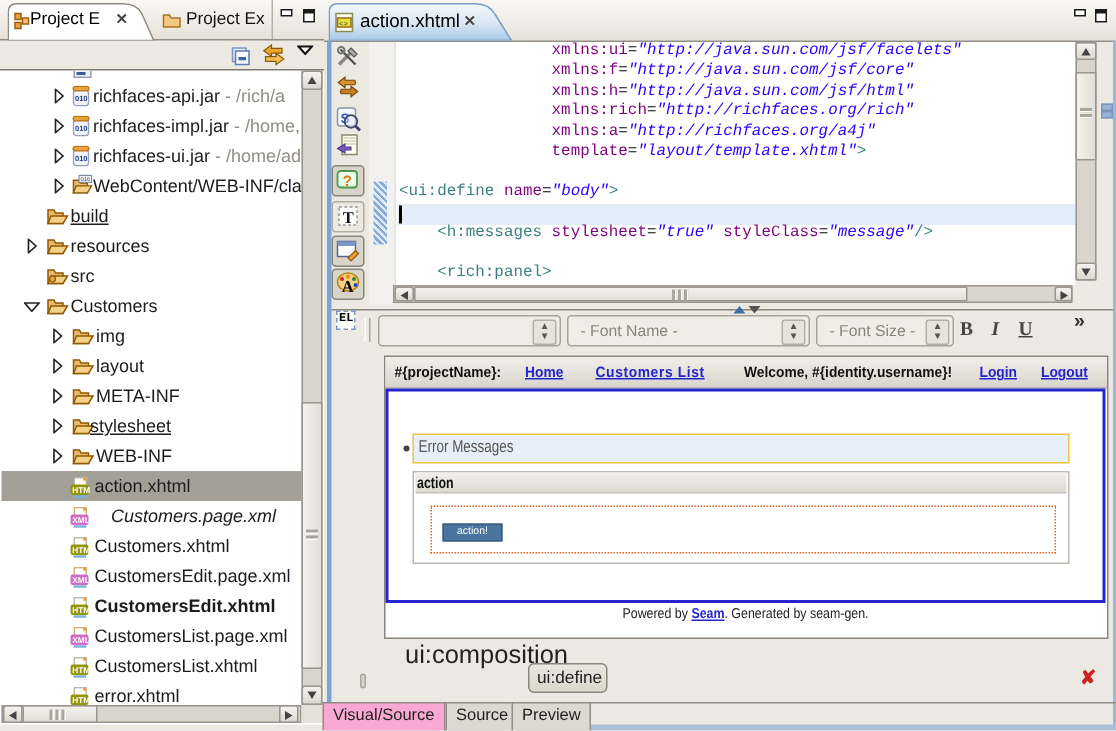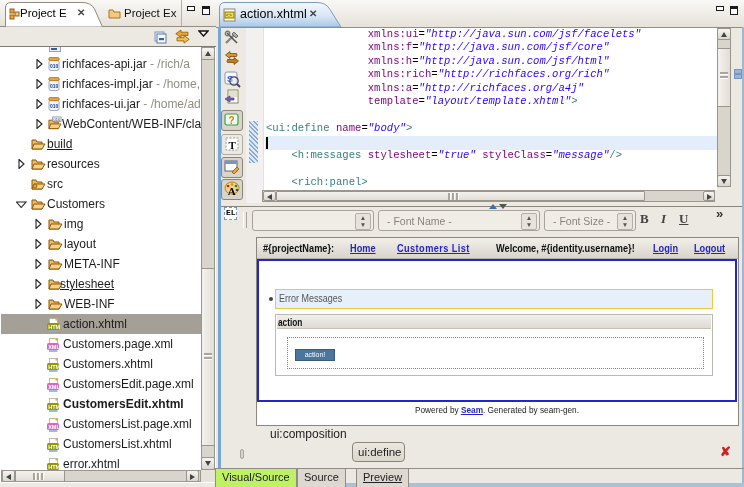--- a/index.html
+++ b/index.html
@@ -178,21 +178,21 @@
 <rect x="3" y="12.2" width="8.5" height="1.6" fill="#7ab0dc"></rect>
   </svg>
 <div class="abs tree-label" style="left:63px;top:317.0px;">action.xhtml</div>
 <svg class="abs" style="left:46px;top:338.0px" width="14" height="14" viewBox="0 0 14 14">
 <rect x="3.5" y="0.5" width="8" height="6" fill="#fff" stroke="#c8a860" stroke-width="0.8"></rect>
 <rect x="9.5" y="0.5" width="2" height="2" fill="#f0a030"></rect>
 <rect x="1" y="5" width="12" height="7" rx="1.5" fill="#cf6cc6"></rect>
 <text x="2.2" y="10.8" font-size="5.5" font-weight="bold" fill="#fff">XML</text>
 <rect x="3" y="12.2" width="8.5" height="1.6" fill="#7ab0dc"></rect>
   </svg>
-<div class="abs tree-label" style="left:63px;top:337.0px;">Customers.page.xml</div>
+<div class="abs tree-label" style="left:74px;top:337.0px;font-style:italic;">Customers.page.xml</div>
 <svg class="abs" style="left:46px;top:358.0px" width="14" height="14" viewBox="0 0 14 14">
 <rect x="3.5" y="0.5" width="8" height="6" fill="#fff" stroke="#b0b0a0" stroke-width="0.8"></rect>
 <rect x="9.5" y="0.5" width="2" height="2" fill="#f0a030"></rect>
 <rect x="1" y="5" width="12" height="7" rx="1.5" fill="#95950a"></rect>
 <text x="2.2" y="10.8" font-size="5.5" font-weight="bold" fill="#fff">HTM</text>
 <rect x="3" y="12.2" width="8.5" height="1.6" fill="#7ab0dc"></rect>
   </svg>
 <div class="abs tree-label" style="left:63px;top:357.0px;">Customers.xhtml</div>
 <svg class="abs" style="left:46px;top:378.0px" width="14" height="14" viewBox="0 0 14 14">
 <rect x="3.5" y="0.5" width="8" height="6" fill="#fff" stroke="#c8a860" stroke-width="0.8"></rect>
@@ -367,29 +367,29 @@
 
 <div class="abs" style="left:275px;top:313.5px;width:438px;height:62.5px;border:1px solid #bcb9b2;box-sizing:border-box;background:#fff;"></div>
 <div class="abs" style="left:277px;top:315px;width:434px;height:13.5px;background:linear-gradient(#f1f0ec,#dddad3);border-bottom:1px solid #c4c1ba;box-sizing:border-box;"></div>
 <div class="abs" style="left:278px;top:316px;font-size:10.5px;font-weight:bold;color:#111;transform:scaleX(0.79);transform-origin:0 50%;">action</div>
 <div class="abs" style="left:287px;top:337px;width:417px;height:32px;border:1px dotted #e66420;box-sizing:border-box;"></div>
 <div class="abs" style="left:295px;top:349px;width:40px;height:12px;background:#49759e;border:1px solid #3a5a7a;box-sizing:border-box;color:#fff;font-size:7px;text-align:center;line-height:10px;">action!</div>
 
 <div class="abs" style="left:256px;top:404.3px;width:482px;text-align:center;font-size:9.5px;color:#222;transform:scaleX(0.87);">Powered by <span style="color:#2424cc;text-decoration:underline;font-weight:bold;">Seam</span>. Generated by seam-gen.</div>
 
 <div class="abs" style="left:240px;top:449px;width:4px;height:10px;background:#d8d4cc;border:1px solid #aaa69e;border-radius:2px;box-sizing:border-box;"></div>
-<div class="abs" style="left:270px;top:427px;font-size:12px;color:#222;">ui:composition</div>
+<div class="abs" style="left:270px;top:427px;font-size:17px;color:#222;">ui:composition</div>
 <div class="abs" style="left:352px;top:442px;width:53px;height:20px;background:linear-gradient(#eae7df,#dbd7cb);border:1px solid #8a8578;border-radius:4px;box-sizing:border-box;"></div>
 <div class="abs" style="left:358px;top:446px;font-size:11.5px;color:#222;">ui:define</div>
 <div class="abs" style="left:720px;top:444px;font-size:13px;font-weight:bold;color:#c22;">✘</div>
 
 <div class="abs" style="left:216px;top:468px;width:528px;height:1px;background:#8f8d85;"></div>
-<div class="btab" style="left:215px;background:#bef264;z-index:2;">Visual/Source</div>
+<div class="btab" style="left:215px;background:#f9a8d4;z-index:2;">Visual/Source</div>
 <div class="btab" style="left:297px;">Source</div>
-<div class="btab" style="left:356px;text-decoration:underline;">Preview</div>
+<div class="btab" style="left:341px;">Preview</div>
 <div class="abs track" style="left:201px;top:47px;width:14px;height:423px;"></div>
 <div class="abs" style="left:201px;top:47px;width:14px;height:13px;background:linear-gradient(#f6f4f0,#dbd7cf);border:1px solid #9a968d;box-sizing:border-box;border-radius:2px;"></div>
 <div class="abs" style="left:204.5px;top:51px;width:0;height:0;border-left:3.5px solid transparent;border-right:3.5px solid transparent;border-bottom:5px solid #444;"></div>
 <div class="abs" style="left:201px;top:268px;width:14px;height:178px;background:linear-gradient(90deg,#f4f2ee,#e2ded6);border:1px solid #9a968d;box-sizing:border-box;border-radius:1px;"></div>
 <div class="abs" style="left:204px;top:353px;width:8px;height:1.5px;background:#aaa69c;border-bottom:1px solid #fff;"></div>
 <div class="abs" style="left:204px;top:357px;width:8px;height:1.5px;background:#aaa69c;border-bottom:1px solid #fff;"></div>
 <div class="abs" style="left:201px;top:457px;width:14px;height:13px;background:linear-gradient(#f6f4f0,#dbd7cf);border:1px solid #9a968d;box-sizing:border-box;border-radius:2px;"></div>
 <div class="abs" style="left:204.5px;top:461px;width:0;height:0;border-left:3.5px solid transparent;border-right:3.5px solid transparent;border-top:5px solid #444;"></div>
 <div class="abs track" style="left:1px;top:470px;width:200px;height:12px;"></div>
 <div class="abs" style="left:2px;top:470px;width:13px;height:12px;background:linear-gradient(#f6f4f0,#dbd7cf);border:1px solid #9a968d;box-sizing:border-box;border-radius:2px;"></div>

